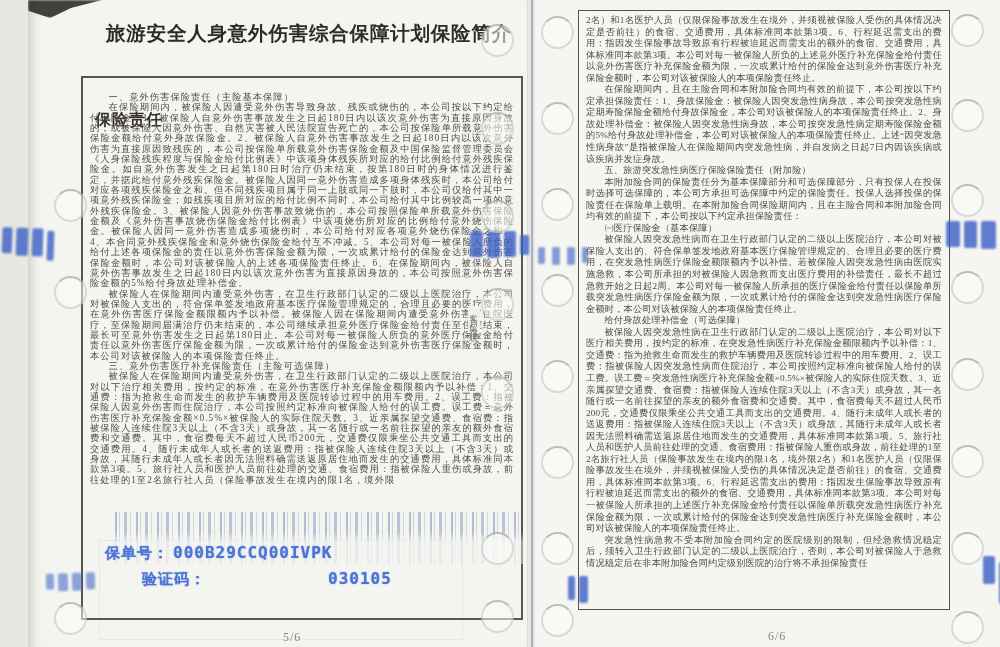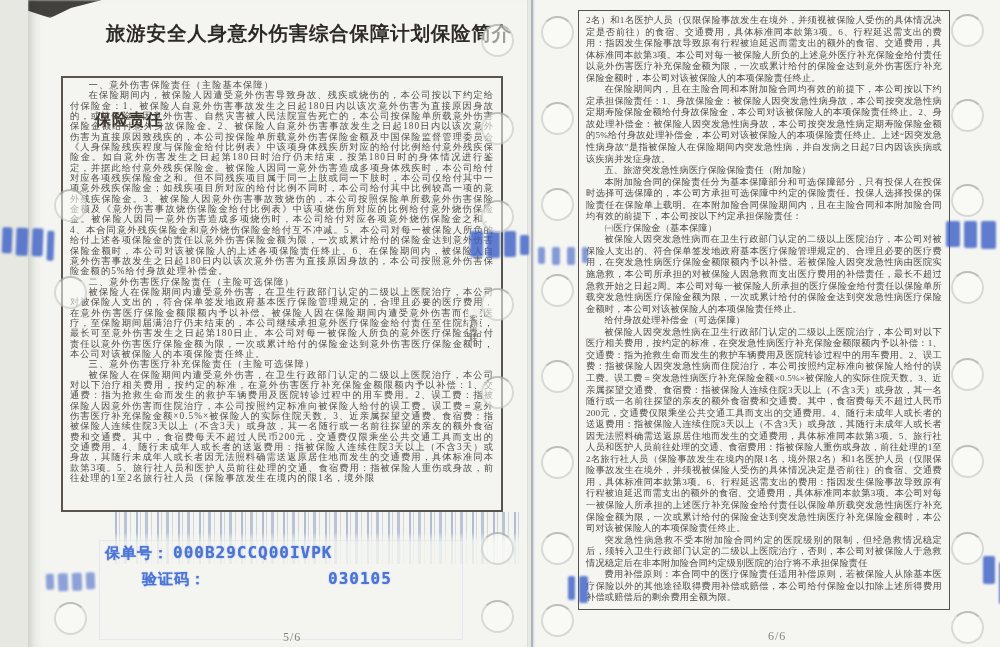--- a/index.html
+++ b/index.html
@@ -22,22 +22,22 @@
     font-family:"Liberation Sans", sans-serif;font-weight:bold;
     font-size:19.5px;letter-spacing:.8px;color:#2e2b27;white-space:nowrap;
   }
   .section-label{position:absolute;left:67px;top:63px;font-family:"Liberation Sans",sans-serif;
     font-weight:bold;font-size:16px;color:#343029;letter-spacing:1px;margin-top:47px;}
 
   .textbox{position:absolute;box-sizing:border-box;color:#4f4a43;text-align:justify;overflow:hidden;}
   .textbox p{margin:0;text-indent:2em;}
   .textbox p.cont{text-indent:0;}
   #leftBox{
-    left:33px;top:76px;width:442px;height:436px;
-    border:2px solid #59554d;padding:2px 7px;
+    left:53px;top:76px;width:442px;height:544px;
+    border:2px solid #59554d;padding:14px 7px;
     font-size:9.3px;line-height:10.35px;letter-spacing:1px;
   }
   #rightBox{
     left:45px;top:10px;width:372px;height:600px;
     border:1.5px solid #56524a;padding:4px 7px;
     font-size:9.2px;line-height:11.55px;letter-spacing:.2px;
   }
 
   .copy-label{
     position:absolute;left:440px;top:306px;writing-mode:vertical-rl;
@@ -83,21 +83,20 @@
 <div>
 
   <div class="page" id="pageLeft">
     <div class="corner-mark"></div>
     <h1 class="title">旅游安全人身意外伤害综合保障计划保险简介</h1>
     <div class="section-label">保险责任</div>
 
     <div class="textbox" id="leftBox">
       <p>一、意外伤害保险责任（主险基本保障）</p>
       <p>在保险期间内，被保险人因遭受意外伤害导致身故、残疾或烧伤的，本公司按以下约定给付保险金：1、被保险人自意外伤害事故发生之日起180日内以该次意外伤害为直接原因身故的，或被保险人因意外伤害、自然灾害被人民法院宣告死亡的，本公司按保险单所载意外伤害保险金额给付意外身故保险金。2、被保险人自意外伤害事故发生之日起180日内以该次意外伤害为直接原因致残疾的，本公司按保险单所载意外伤害保险金额及中国保险监督管理委员会《人身保险残疾程度与保险金给付比例表》中该项身体残疾所对应的给付比例给付意外残疾保险金。如自意外伤害发生之日起第180日时治疗仍未结束，按第180日时的身体情况进行鉴定，并据此给付意外残疾保险金。被保险人因同一意外伤害造成多项身体残疾时，本公司给付对应各项残疾保险金之和。但不同残疾项目属于同一上肢或同一下肢时，本公司仅给付其中一项意外残疾保险金；如残疾项目所对应的给付比例不同时，本公司给付其中比例较高一项的意外残疾保险金。3、被保险人因意外伤害事故致烧伤的，本公司按照保险单所载意外伤害保险金额及《意外伤害事故烧伤保险金给付比例表》中该项烧伤所对应的比例给付意外烧伤保险金。被保险人因同一意外伤害造成多项烧伤时，本公司给付对应各项意外烧伤保险金之和。4、本合同意外残疾保险金和意外烧伤保险金给付互不冲减。5、本公司对每一被保险人所负的给付上述各项保险金的责任以意外伤害保险金额为限，一次或累计给付的保险金达到意外伤害保险金额时，本公司对该被保险人的上述各项保险责任终止。6、在保险期间内，被保险人自意外伤害事故发生之日起180日内以该次意外伤害为直接原因身故的，本公司按照意外伤害保险金额的5%给付身故处理补偿金。</p>
-      <p>二、意外伤害医疗保险责任（主险可选保障）</p>
       <p>被保险人在保险期间内遭受意外伤害，在卫生行政部门认定的二级以上医院治疗，本公司对被保险人支出的，符合保单签发地政府基本医疗保险管理规定的，合理且必要的医疗费用，在意外伤害医疗保险金额限额内予以补偿。被保险人因在保险期间内遭受意外伤害而住院医疗，至保险期间届满治疗仍未结束的，本公司继续承担意外医疗保险金给付责任至住院结束，最长可至意外伤害发生之日起第180日止。本公司对每一被保险人所负的意外医疗保险金给付责任以意外伤害医疗保险金额为限，一次或累计给付的保险金达到意外伤害医疗保险金额时，本公司对该被保险人的本项保险责任终止。</p>
       <p>三、意外伤害医疗补充保险责任（主险可选保障）</p>
       <p>被保险人在保险期间内遭受意外伤害，在卫生行政部门认定的二级以上医院治疗，本公司对以下治疗相关费用，按约定的标准，在意外伤害医疗补充保险金额限额内予以补偿：1、交通费：指为抢救生命而发生的救护车辆费用及医院转诊过程中的用车费用。2、误工费：指被保险人因意外伤害而住院治疗，本公司按照约定标准向被保险人给付的误工费。误工费＝意外伤害医疗补充保险金额×0.5%×被保险人的实际住院天数。3、近亲属探望交通费、食宿费：指被保险人连续住院3天以上（不含3天）或身故，其一名随行或一名前往探望的亲友的额外食宿费和交通费。其中，食宿费每天不超过人民币200元，交通费仅限乘坐公共交通工具而支出的交通费用。4、随行未成年人或长者的送返费用：指被保险人连续住院3天以上（不含3天）或身故，其随行未成年人或长者因无法照料确需送返原居住地而发生的交通费用，具体标准同本款第3项。5、旅行社人员和医护人员前往处理的交通、食宿费用：指被保险人重伤或身故，前往处理的1至2名旅行社人员（保险事故发生在境内的限1名，境外限</p>
     </div>
 
     <div class="copy-label">客户留存联</div>
 
     <div class="ghost-rect"></div>
     <div class="barcode"></div>
 
@@ -115,21 +114,20 @@
     <div class="textbox" id="rightBox">
       <p class="cont">2名）和1名医护人员（仅限保险事故发生在境外，并须视被保险人受伤的具体情况决定是否前往）的食宿、交通费用，具体标准同本款第3项。6、行程延迟需支出的费用：指因发生保险事故导致原有行程被迫延迟而需支出的额外的食宿、交通费用，具体标准同本款第3项。本公司对每一被保险人所负的上述意外医疗补充保险金给付责任以意外伤害医疗补充保险金额为限，一次或累计给付的保险金达到意外伤害医疗补充保险金额时，本公司对该被保险人的本项保险责任终止。</p>
       <p>在保险期间内，且在主险合同和本附加险合同均有效的前提下，本公司按以下约定承担保险责任：1、身故保险金：被保险人因突发急性病身故，本公司按突发急性病定期寿险保险金额给付身故保险金，本公司对该被保险人的本项保险责任终止。2、身故处理补偿金：被保险人因突发急性病身故，本公司按突发急性病定期寿险保险金额的5%给付身故处理补偿金，本公司对该被保险人的本项保险责任终止。上述“因突发急性病身故”是指被保险人在保险期间内突发急性病，并自发病之日起7日内因该疾病或该疾病并发症身故。</p>
       <p>五、旅游突发急性病医疗保险保险责任（附加险）</p>
       <p>本附加险合同的保险责任分为基本保障部分和可选保障部分，只有投保人在投保时选择可选保障的，本公司方承担可选保障中约定的保险责任。投保人选择投保的保险责任在保险单上载明。在本附加险合同保险期间内，且在主险合同和本附加险合同均有效的前提下，本公司按以下约定承担保险责任：</p>
       <p>㈠医疗保险金（基本保障）</p>
       <p>被保险人因突发急性病而在卫生行政部门认定的二级以上医院治疗，本公司对被保险人支出的、符合保单签发地政府基本医疗保险管理规定的、合理且必要的医疗费用，在突发急性病医疗保险金额限额内予以补偿。若被保险人因突发急性病由医院实施急救，本公司所承担的对被保险人因急救而支出医疗费用的补偿责任，最长不超过急救开始之日起2周。本公司对每一被保险人所承担的医疗保险金给付责任以保险单所载突发急性病医疗保险金额为限，一次或累计给付的保险金达到突发急性病医疗保险金额时，本公司对该被保险人的本项保险责任终止。</p>
       <p>给付身故处理补偿金（可选保障）</p>
       <p>被保险人因突发急性病在卫生行政部门认定的二级以上医院治疗，本公司对以下医疗相关费用，按约定的标准，在突发急性病医疗补充保险金额限额内予以补偿：1、交通费：指为抢救生命而发生的救护车辆费用及医院转诊过程中的用车费用。2、误工费：指被保险人因突发急性病而住院治疗，本公司按照约定标准向被保险人给付的误工费。误工费＝突发急性病医疗补充保险金额×0.5%×被保险人的实际住院天数。3、近亲属探望交通费、食宿费：指被保险人连续住院3天以上（不含3天）或身故，其一名随行或一名前往探望的亲友的额外食宿费和交通费。其中，食宿费每天不超过人民币200元，交通费仅限乘坐公共交通工具而支出的交通费用。4、随行未成年人或长者的送返费用：指被保险人连续住院3天以上（不含3天）或身故，其随行未成年人或长者因无法照料确需送返原居住地而发生的交通费用，具体标准同本款第3项。5、旅行社人员和医护人员前往处理的交通、食宿费用：指被保险人重伤或身故，前往处理的1至2名旅行社人员（保险事故发生在境内的限1名，境外限2名）和1名医护人员（仅限保险事故发生在境外，并须视被保险人受伤的具体情况决定是否前往）的食宿、交通费用，具体标准同本款第3项。6、行程延迟需支出的费用：指因发生保险事故导致原有行程被迫延迟而需支出的额外的食宿、交通费用，具体标准同本款第3项。本公司对每一被保险人所承担的上述医疗补充保险金给付责任以保险单所载突发急性病医疗补充保险金额为限，一次或累计给付的保险金达到突发急性病医疗补充保险金额时，本公司对该被保险人的本项保险责任终止。</p>
       <p>突发急性病急救不受本附加险合同约定的医院级别的限制，但经急救情况稳定后，须转入卫生行政部门认定的二级以上医院治疗，否则，本公司对被保险人于急救情况稳定后在非本附加险合同约定级别医院的治疗将不承担保险责任</p>
-      <p>费用补偿原则：本合同中的医疗保险责任适用补偿原则，若被保险人从除基本医疗保险以外的其他途径取得费用补偿或赔偿，本公司给付保险金以扣除上述所得费用补偿或赔偿后的剩余费用全额为限。</p>
     </div>
     <div class="page-num" id="pnRight">6/6</div>
   </div>
 
   <div class="left-edge-line"></div>
   <div class="gutter-line"></div>
 
   <div class="stamp" style="left:2px;top:228px;transform:rotate(2deg);">
     <i style="width:10px;height:26px;"></i>
       <i style="width:12px;height:28px;"></i>

